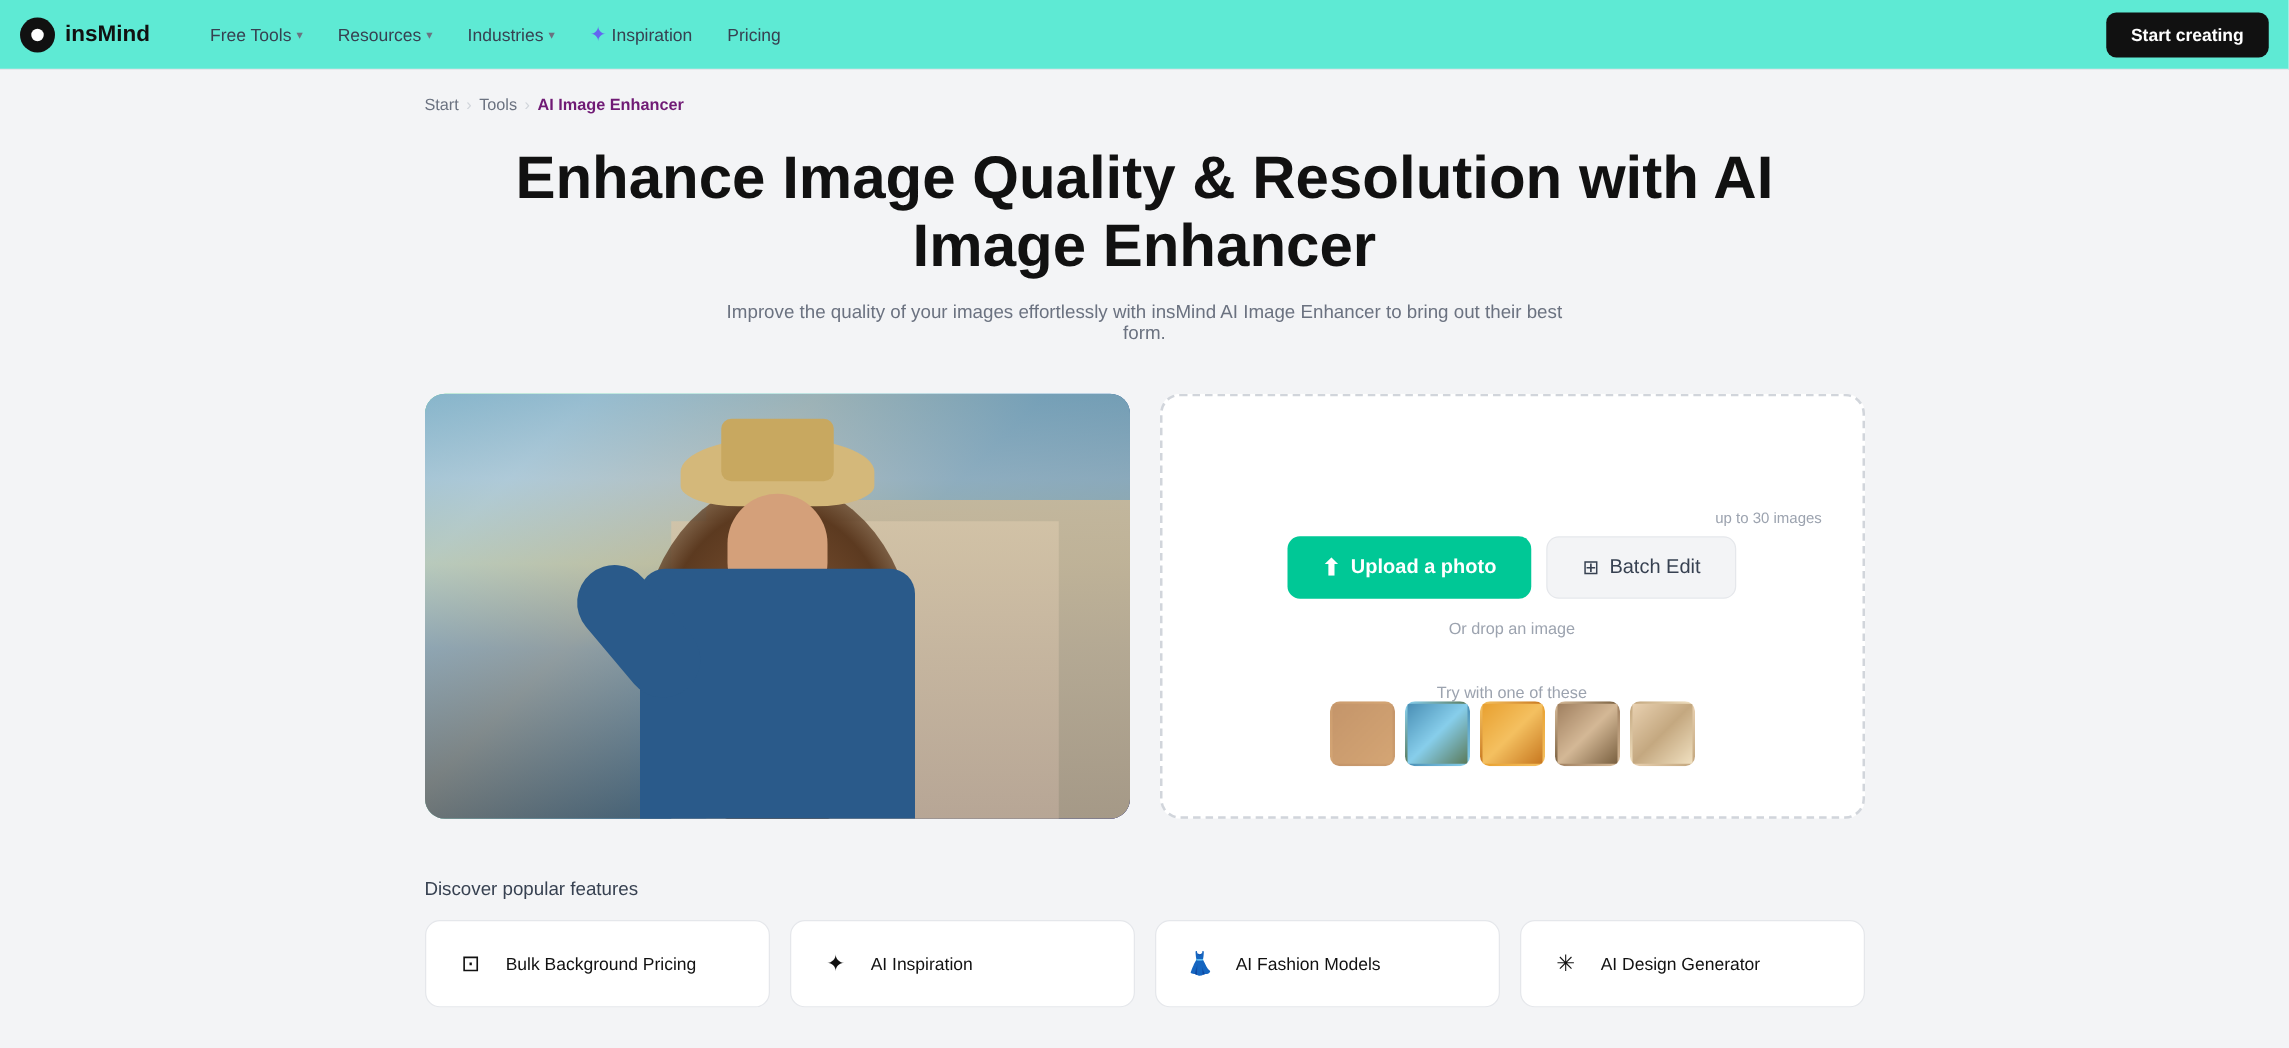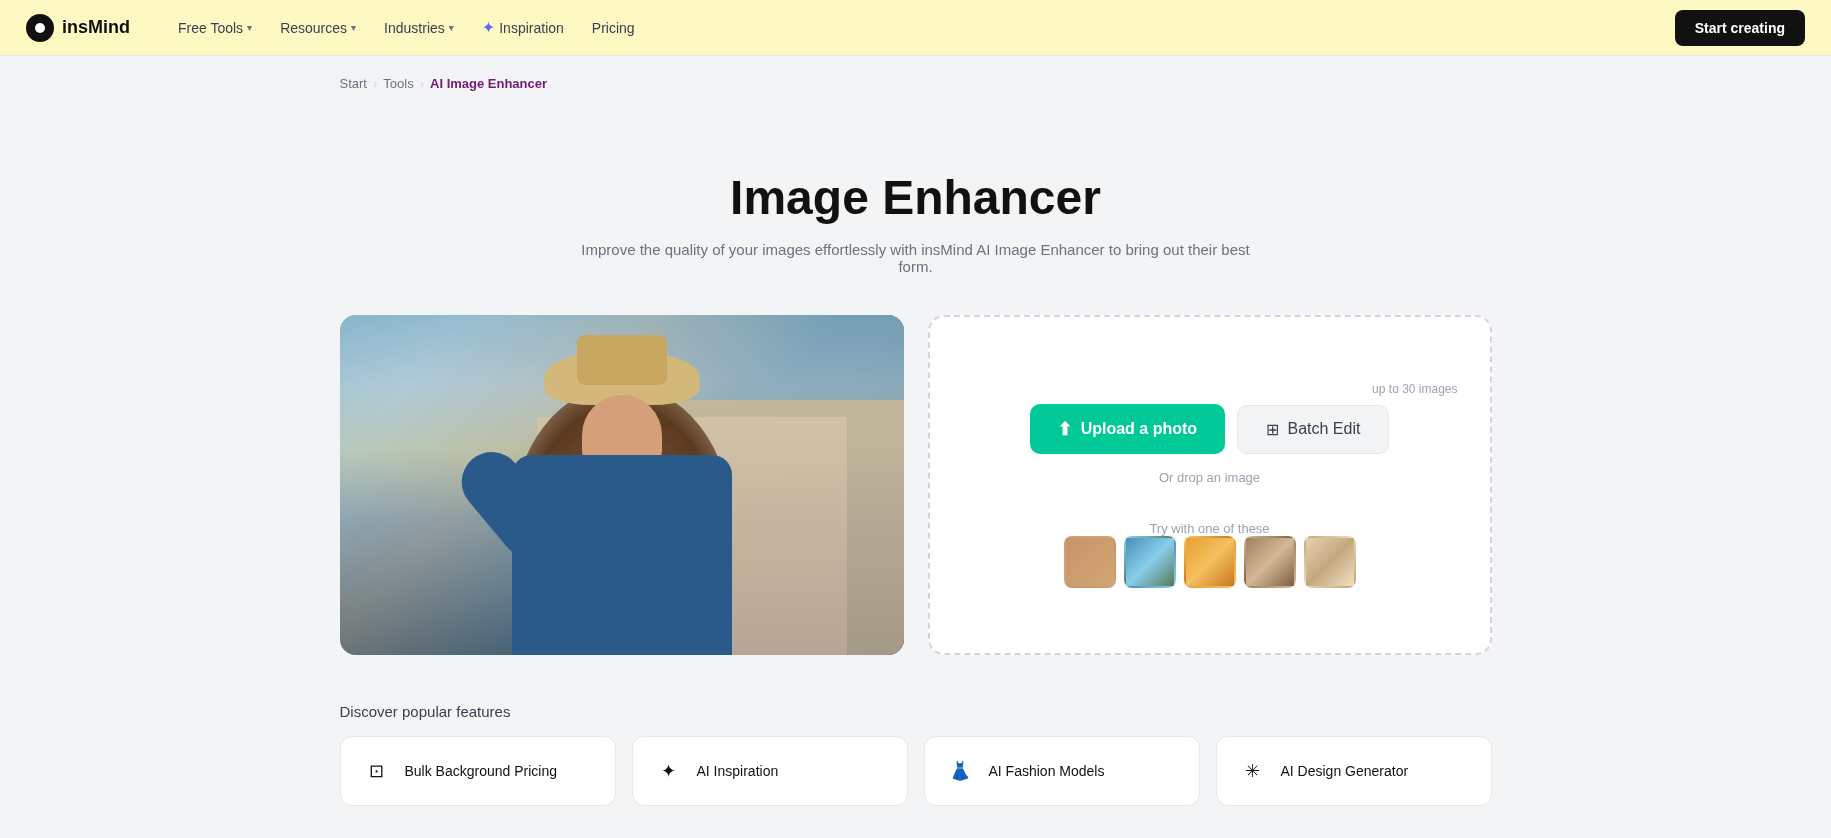--- a/index.html
+++ b/index.html
@@ -1,23 +1,23 @@
 <!DOCTYPE html>
 <html><head>
   <meta charset="utf-8">
   <style>
     * { box-sizing: border-box; margin: 0; padding: 0; }
     body { font-family: -apple-system, BlinkMacSystemFont, 'Segoe UI', sans-serif; background: #f3f4f6; color: #1a1a1a; }
 
     
     nav {
-      background: #fef9c3;
+      background: #5eead4;
       display: flex;
       align-items: center;
-      padding: 0 26px;
+      padding: 0 16px;
       height: 56px;
       border-bottom: 1px solid #e5e7eb;
       position: sticky; top: 0; z-index: 100;
     }
     .logo {
       display: flex; align-items: center; gap: 8px;
       font-weight: 700; font-size: 18px; color: #111;
       margin-right: 36px; text-decoration: none;
     }
     .logo-icon {
@@ -97,21 +97,21 @@
       background: #8b4513;
       border-radius: 50%;
       z-index: -1;
     }
 
     
     .upload-area {
       background: #fff; border-radius: 16px;
       border: 2px dashed #d1d5db;
       display: flex; flex-direction: column;
-      align-items: center; justify-content: center;
+      align-items: center; justify-content: flex-end;
       padding: 40px 32px; gap: 16px;
       min-height: 340px;
     }
     .upload-limit {
       font-size: 12px; color: #9ca3af;
       align-self: flex-end; margin-bottom: -8px;
     }
     .upload-buttons {
       display: flex; gap: 12px; align-items: center;
     }
@@ -207,21 +207,21 @@
 
   <div class="breadcrumb">
     <a>Start</a>
     <span class="sep">›</span>
     <a>Tools</a>
     <span class="sep">›</span>
     <span class="current">AI Image Enhancer</span>
   </div>
 
   <h1 class="hero-title">
-    <br>
+    <span>Enhance Image Quality &amp; Resolution with AI</span><br>
     <span>Image Enhancer</span>
   </h1>
   <p class="hero-sub">Improve the quality of your images effortlessly with insMind AI Image Enhancer to bring out their best form.</p>
 
   <div class="content-area">
 
     <div class="hero-image-wrap">
       <div class="image-overlay-bg"></div>
 
       <div style="position:absolute;inset:0;background:linear-gradient(180deg, #87b5cc 0%, #aac8d8 20%, #b8c8b0 40%, #7a9ab0 60%, #4a6070 100%);opacity:0.7;"></div>

